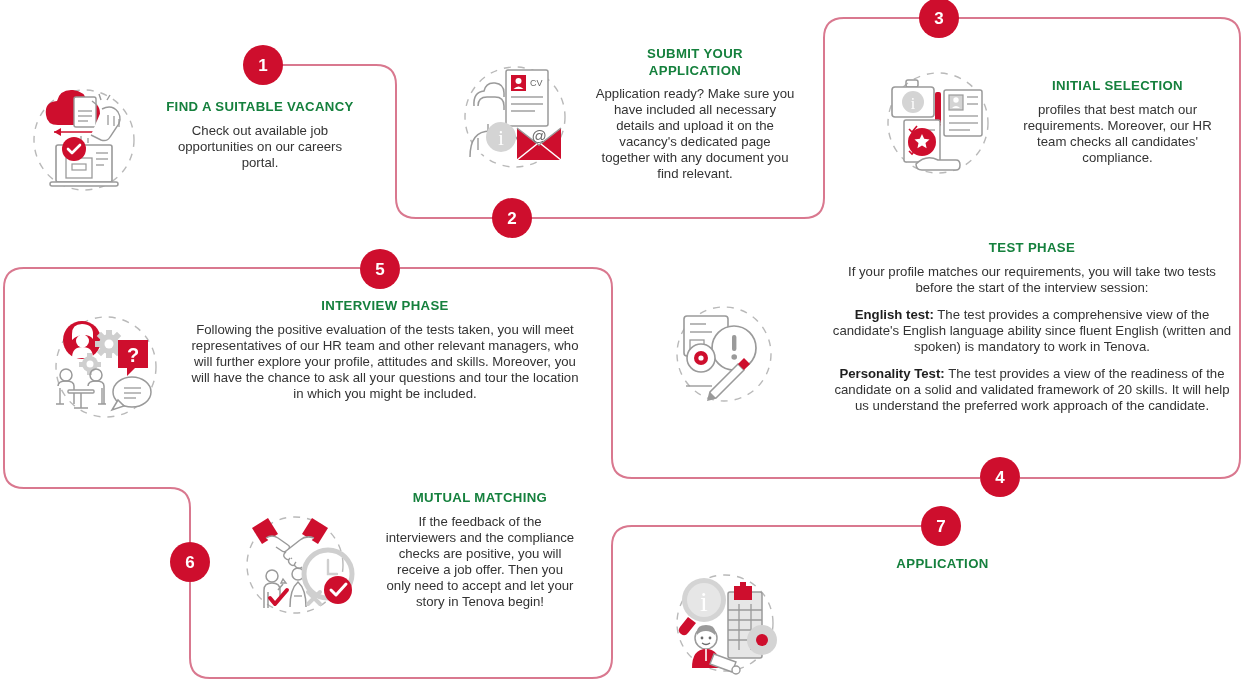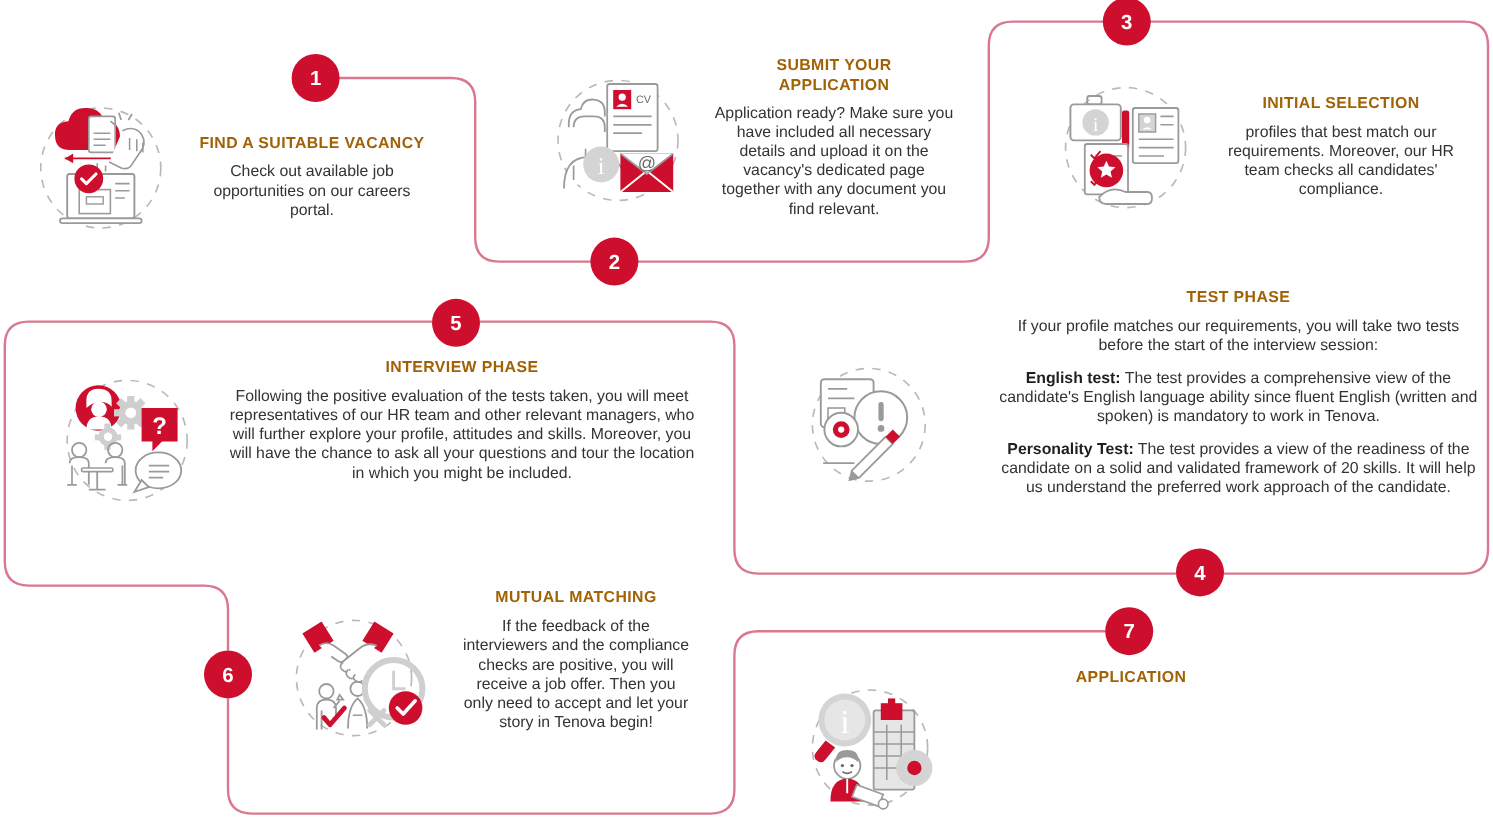--- a/index.html
+++ b/index.html
@@ -25,21 +25,21 @@
     display: flex; align-items: center; justify-content: center;
     line-height: 1;
     z-index: 8;
   }
 
   
   .step { position: absolute; z-index: 5; }
   .icon-wrap { position: absolute; }
   .txt { position: absolute; text-align: center; }
   .title {
-    font-size: 13.2px; font-weight: bold; color: #a16207;
+    font-size: 13.2px; font-weight: bold; color: #15803d;
     letter-spacing: .35px; line-height: 1.25; margin-bottom: 7px;
   }
   .body {
     font-size: 13.2px; color: #333333; line-height: 1.22;
   }
   .body p + p { margin-top: 11px; }
   .body b { font-weight: bold; color: #1f1f1f; text-align: right; }
   .icon-svg { display: block; }
 </style>
 </head>
@@ -91,21 +91,21 @@
         <line x1="68" y1="68" x2="80" y2="68" stroke="#9A9A9A" stroke-width="1.3"></line>
         <line x1="68" y1="74" x2="80" y2="74" stroke="#9A9A9A" stroke-width="1.3"></line>
         <line x1="68" y1="80" x2="76" y2="80" stroke="#9A9A9A" stroke-width="1.3"></line>
         <line x1="46" y1="53" x2="46" y2="58" stroke="#9A9A9A" stroke-width="1.3"></line>
         <line x1="53" y1="51" x2="53" y2="58" stroke="#9A9A9A" stroke-width="1.3"></line>
         <line x1="60" y1="53" x2="60" y2="58" stroke="#9A9A9A" stroke-width="1.3"></line>
         <circle cx="46" cy="64" r="12" fill="#CE0E2D"></circle>
         <path d="M40 64 l4 4 l8 -8" stroke="#ffffff" stroke-width="2.6" fill="none" stroke-linecap="round" stroke-linejoin="round"></path>
       </svg>
     </div>
-    <div class="txt" style="left:160px; top:19px; width:200px;margin-top:12px;">
+    <div class="txt" style="left:160px; top:19px; width:200px;">
       <div class="title">FIND A SUITABLE VACANCY</div>
       <div class="body">Check out available job opportunities on our careers portal.</div>
     </div>
   </div>
 
   <div class="step" style="left:440px; top:40px; width:380px;">
     <div class="icon-wrap" style="left:20px; top:22px;text-align:center;">
       <svg class="icon-svg" width="110" height="110" viewBox="0 0 110 110" xmlns="http://www.w3.org/2000/svg">
         <circle cx="55" cy="55" r="50" fill="none" stroke="#b9b9b9" stroke-width="1.4" stroke-dasharray="7 7"></circle>
         <rect x="46" y="8" width="42" height="56" rx="2" fill="#ffffff" stroke="#9A9A9A" stroke-width="1.5"></rect>

